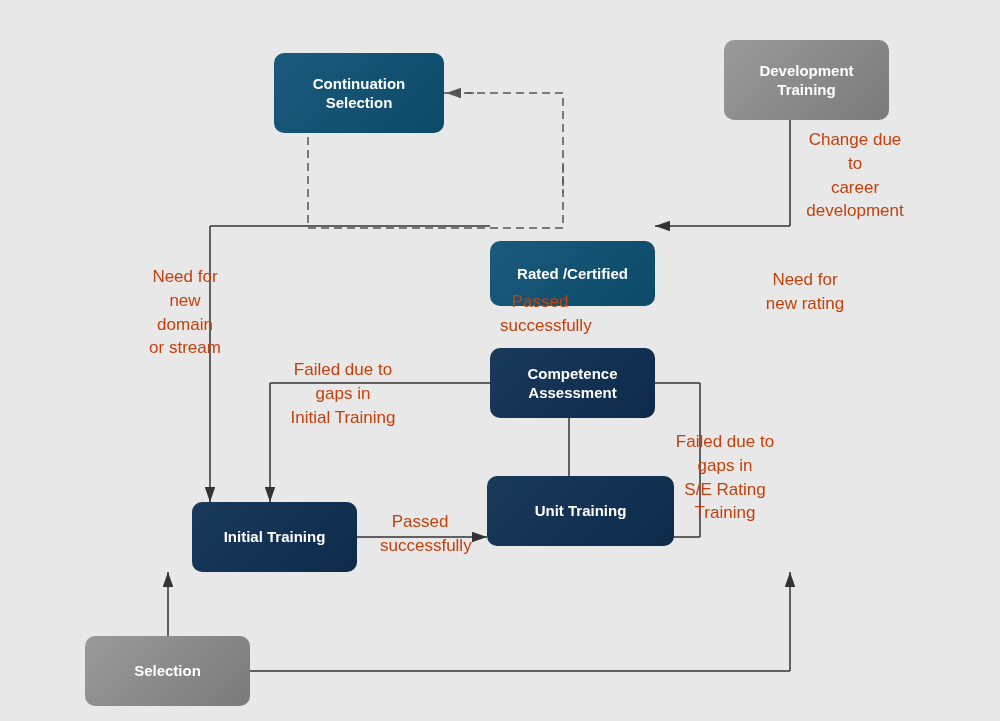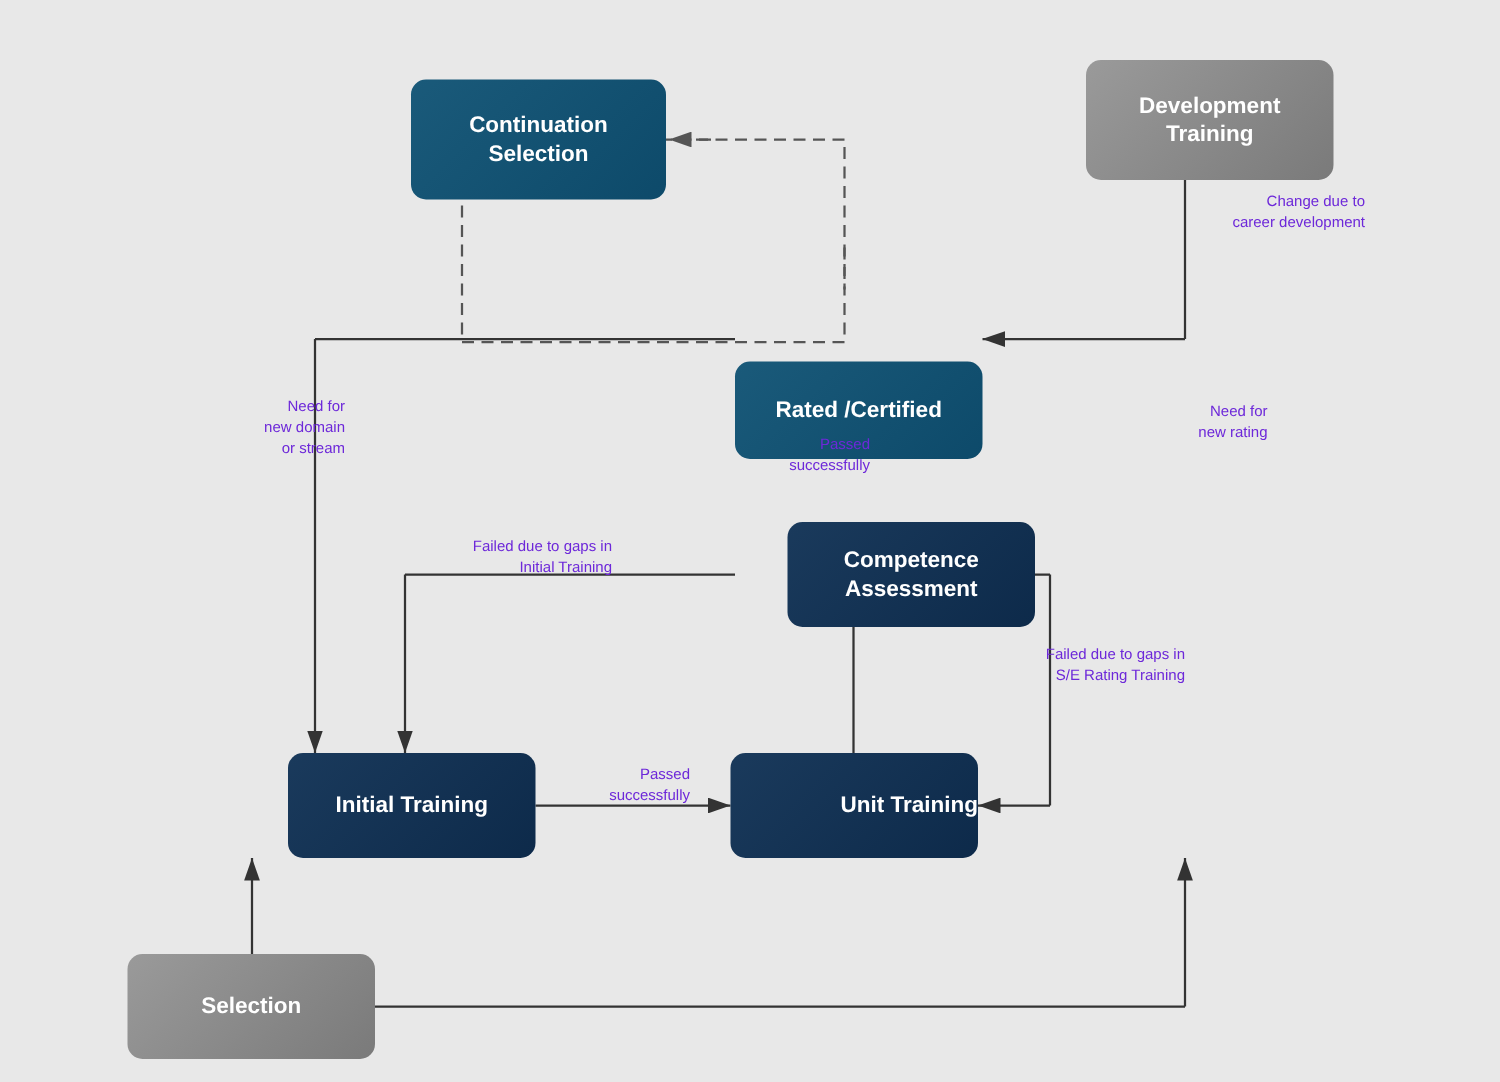--- a/index.html
+++ b/index.html
@@ -32,23 +32,23 @@
       background: linear-gradient(135deg, #1a3a5c 0%, #0d2a4a 100%);
     }
     .node-teal {
       background: linear-gradient(135deg, #1a5a7a 0%, #0d4a6a 100%);
     }
     .node-gray {
       background: linear-gradient(135deg, #9a9a9a 0%, #7a7a7a 100%);
     }
     .label-text {
       position: absolute;
-      font-size: 10px;
-      color: #6d28d9;
-      text-align: right;
+      font-size: 17px;
+      color: #c2410c;
+      text-align: center;
       line-height: 1.4;
     }
     svg.arrows {
       position: absolute;
       top: 0;
       left: 0;
       width: 1000px;
       height: 721px;
       pointer-events: none;
     }
@@ -106,30 +106,30 @@
 
   <div class="node node-gray" style="left:708px; top:40px; width:165px; height:80px;margin-left:16px;">
     <span style="white-space:pre-line;">Development
 Training</span>
   </div>
 
   <div class="node node-teal" style="left:490px; top:193px; width:165px; height:65px;margin-top:48px;">
     <span>Rated /Certified</span>
   </div>
 
-  <div class="node node-dark-blue" style="left:490px; top:348px; width:165px; height:70px;margin-left:35px;">
+  <div class="node node-dark-blue" style="left:490px; top:348px; width:165px; height:70px;">
     <span style="white-space:pre-line;">Competence
 Assessment</span>
   </div>
 
   <div class="node node-dark-blue" style="left:192px; top:502px; width:165px; height:70px;">
     <span>Initial Training</span>
   </div>
 
-  <div class="node node-dark-blue" style="left:487px; top:502px; width:165px; height:70px;justify-content:flex-end;">
+  <div class="node node-dark-blue" style="left:487px; top:476px; width:187px; height:70px;">
     <span>Unit Training</span>
   </div>
 
   <div class="node node-gray" style="left:85px; top:636px; width:165px; height:70px;">
     <span>Selection</span>
   </div>
 
   <div class="label-text" style="left:140px; top:265px; width:90px;">
     Need for<br>new domain<br>or stream
   </div>

